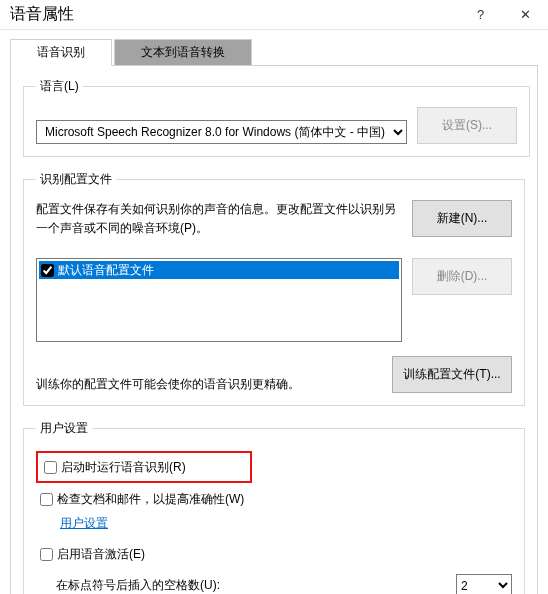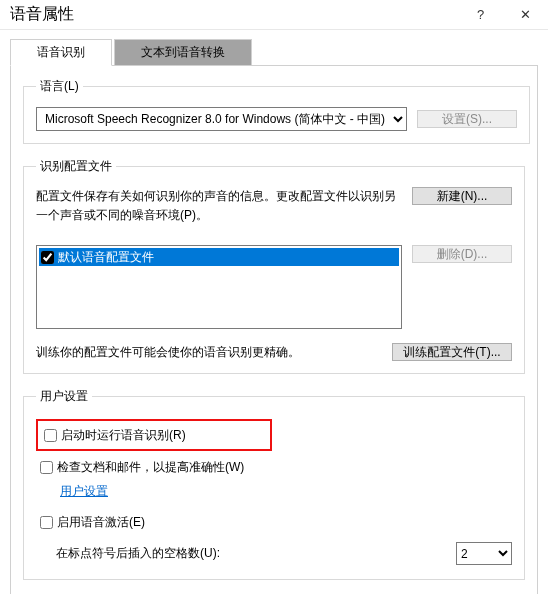--- a/index.html
+++ b/index.html
@@ -51,39 +51,39 @@
     padding: 12px 12px 8px 12px;
     min-height: 540px;
   }
   fieldset {
     border: 1px solid #d9d9d9;
     margin: 0 0 14px 0;
     padding: 12px 12px 12px 12px;
   }
   legend { padding: 0 4px; font-size: 12px; }
   .row { display: flex; align-items: center; gap: 10px; margin-bottom: 10px; }
-  .row:last-child { margin-bottom: 0; }
+  .row:last-child { margin-bottom: 0; align-items: flex-end; }
   select.lang {
     flex: 1;
     height: 24px;
     border: 1px solid #7a7a7a;
     background: #fff;
     font-size: 12px;
     padding: 0 4px;
   }
   select.small {
     width: 56px;
     height: 23px;
     border: 1px solid #7a7a7a;
     background: #fff;
     font-size: 12px;
   }
   button.win {
     min-width: 100px;
-    height: 18px;
+    height: 37px;
     background: #e1e1e1;
     border: 1px solid #adadad;
     font-size: 12px;
     padding: 0 10px;
   }
   button.win:disabled {
     color: #8a8a8a;
     background: #efefef;
     border-color: #d0d0d0;
   }
@@ -126,21 +126,21 @@
     height: 20px;
     margin: 4px 0 4px 4px;
   }
   .checkline input[type=checkbox] {
     width: 13px; height: 13px; margin: 0;
   }
   .highlight-red {
     border: 2px solid #e11;
     padding: 4px 6px;
     margin: 2px 0 6px 0;
-    width: 236px;
+    width: 216px;
   }
   .link {
     color: #0066cc;
     text-decoration: underline;
     margin-left: 24px;
     display: inline-block;
     margin-top: 2px;
     margin-bottom: 8px;
   }
   .spaces-row {

